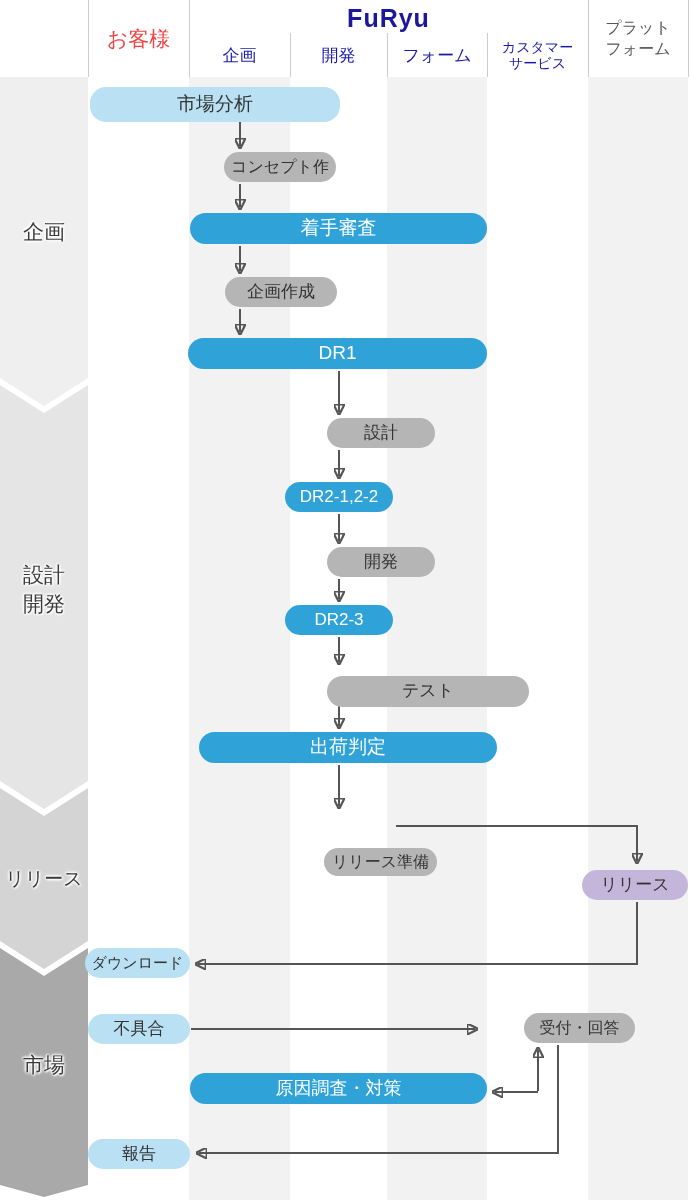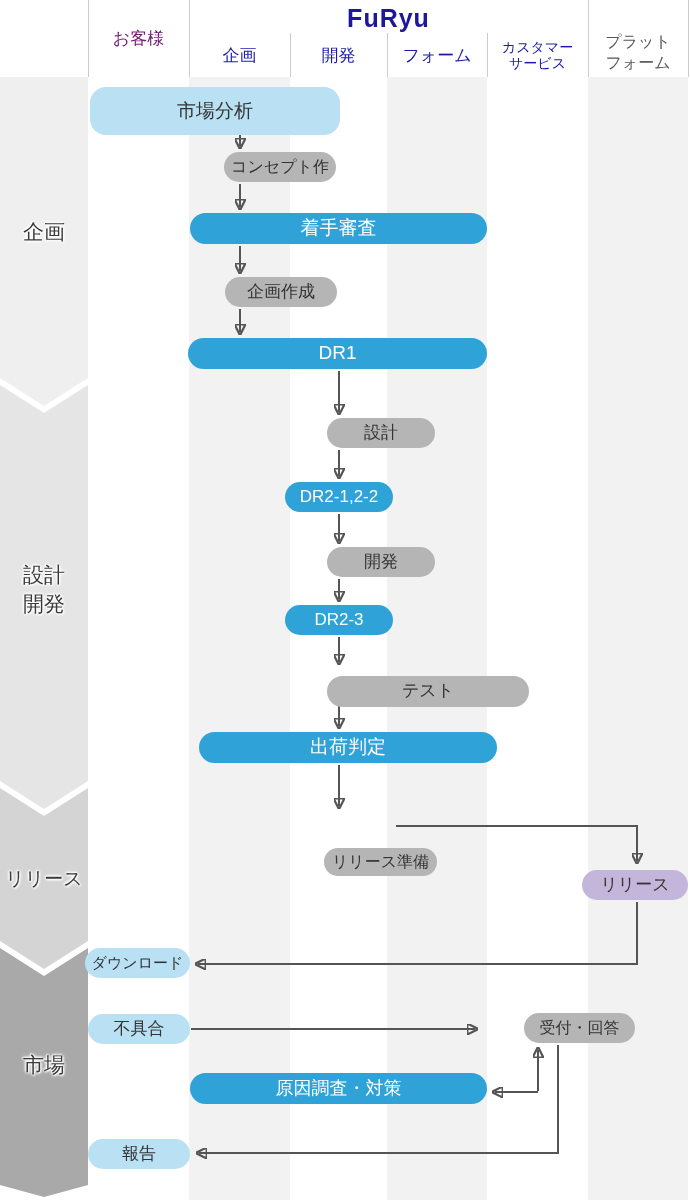--- a/index.html
+++ b/index.html
@@ -66,21 +66,21 @@
     <path d="M339 701 V726" marker-end="url(#ah)"></path>
     <path d="M339 765 V806" marker-end="url(#ah)"></path>
     <path d="M396 826 H637 V861" marker-end="url(#ah)"></path>
     <path d="M637 902 V964 H198" marker-end="url(#ah)"></path>
     <path d="M191 1029 H475" marker-end="url(#ah)"></path>
     <path d="M558 1045 V1153 H199" marker-end="url(#ah)"></path>
     <path d="M538 1091 V1050" marker-end="url(#ah)"></path>
     <path d="M538 1092 H495" marker-end="url(#ah)"></path>
   </svg>
 
-  <div class="node n-lightblue" style="left:90px;top:87px;width:250px;height:48px;font-size:19px;">市場分析</div>
+  <div class="node n-lightblue" style="left:90px;top:87px;width:250px;height:35px;font-size:19px;">市場分析</div>
   <div class="node n-gray" style="left:182px;top:152px;width:112px;height:30px;font-size:16px;">コンセプト作</div>
   <div class="node n-blue" style="left:190px;top:213px;width:297px;height:31px;font-size:19px;">着手審査</div>
   <div class="node n-gray" style="left:183px;top:277px;width:112px;height:30px;font-size:17px;">企画作成</div>
   <div class="node n-blue" style="left:188px;top:338px;width:299px;height:31px;font-size:19px;">DR1</div>
   <div class="node n-gray" style="left:285px;top:418px;width:108px;height:30px;font-size:17px;">設計</div>
   <div class="node n-blue" style="left:285px;top:482px;width:108px;height:30px;font-size:17px;text-align:right;">DR2-1,2-2</div>
   <div class="node n-gray" style="left:285px;top:547px;width:108px;height:30px;font-size:17px;">開発</div>
   <div class="node n-blue" style="left:285px;top:605px;width:108px;height:30px;font-size:17px;">DR2-3</div>
   <div class="node n-gray" style="left:285px;top:676px;width:202px;height:31px;font-size:17px;">テスト</div>
   <div class="node n-blue" style="left:199px;top:732px;width:298px;height:31px;font-size:19px;">出荷判定</div>
@@ -94,24 +94,24 @@
 
   <div id="header">
     <div class="hdiv" style="left:88px;top:0;height:77px;"></div>
     <div class="hdiv" style="left:189px;top:0;height:77px;"></div>
     <div class="hdiv" style="left:290px;top:33px;height:44px;"></div>
     <div class="hdiv" style="left:387px;top:33px;height:44px;"></div>
     <div class="hdiv" style="left:487px;top:33px;height:44px;"></div>
     <div class="hdiv" style="left:588px;top:0;height:77px;"></div>
     <div class="hdiv" style="left:688px;top:0;height:77px;"></div>
 
-    <div class="hcell" style="left:88px;top:0;width:101px;height:77px;font-size:17px;color:#701a75;">お客様</div>
+    <div class="hcell" style="left:88px;top:0;width:101px;height:77px;font-size:21px;color:#ef4444;">お客様</div>
     <div class="hcell" style="left:189px;top:2px;width:399px;height:32px;font-size:25px;font-weight:bold;color:#1d189b;letter-spacing:1px;">FuRyu</div>
     <div class="hcell dept" style="left:189px;top:33px;width:101px;height:44px;font-size:17px;">企画</div>
     <div class="hcell dept" style="left:290px;top:33px;width:97px;height:44px;font-size:17px;">開発</div>
     <div class="hcell dept" style="left:387px;top:33px;width:100px;height:44px;font-size:17px;">フォーム</div>
     <div class="hcell dept pre" style="left:487px;top:33px;width:101px;height:44px;font-size:14px;line-height:1.15;">カスタマー
 サービス</div>
-    <div class="hcell pre" style="left:588px;top:0;width:100px;height:77px;font-size:16px;color:#555;line-height:1.3;margin-top:14px;">プラット
+    <div class="hcell pre" style="left:588px;top:0;width:100px;height:77px;font-size:16px;color:#555;line-height:1.3;">プラット
 フォーム</div>
   </div>
 
 </div>
 
 </body></html>

